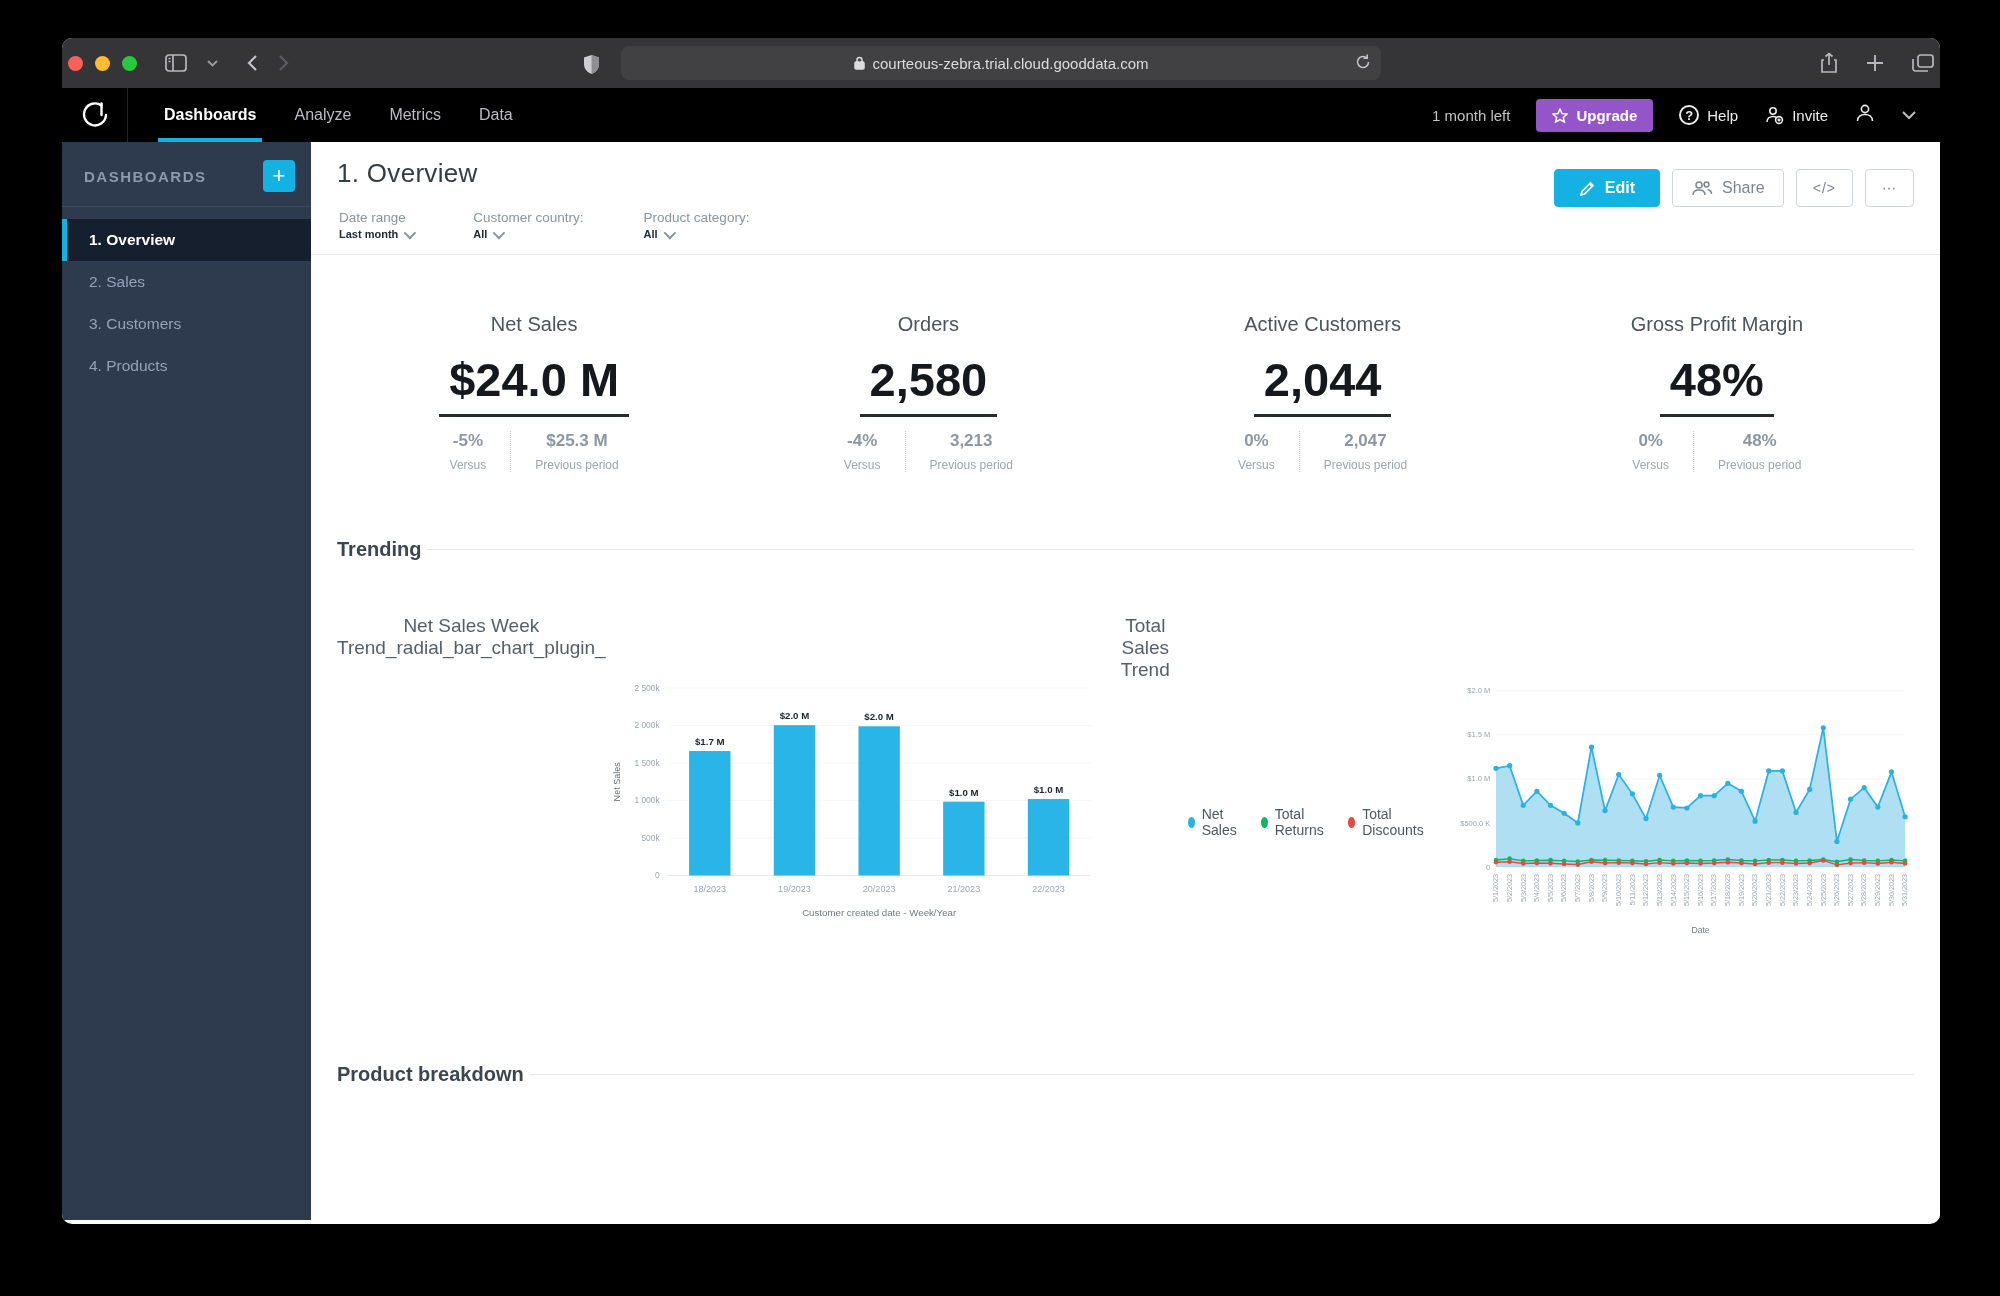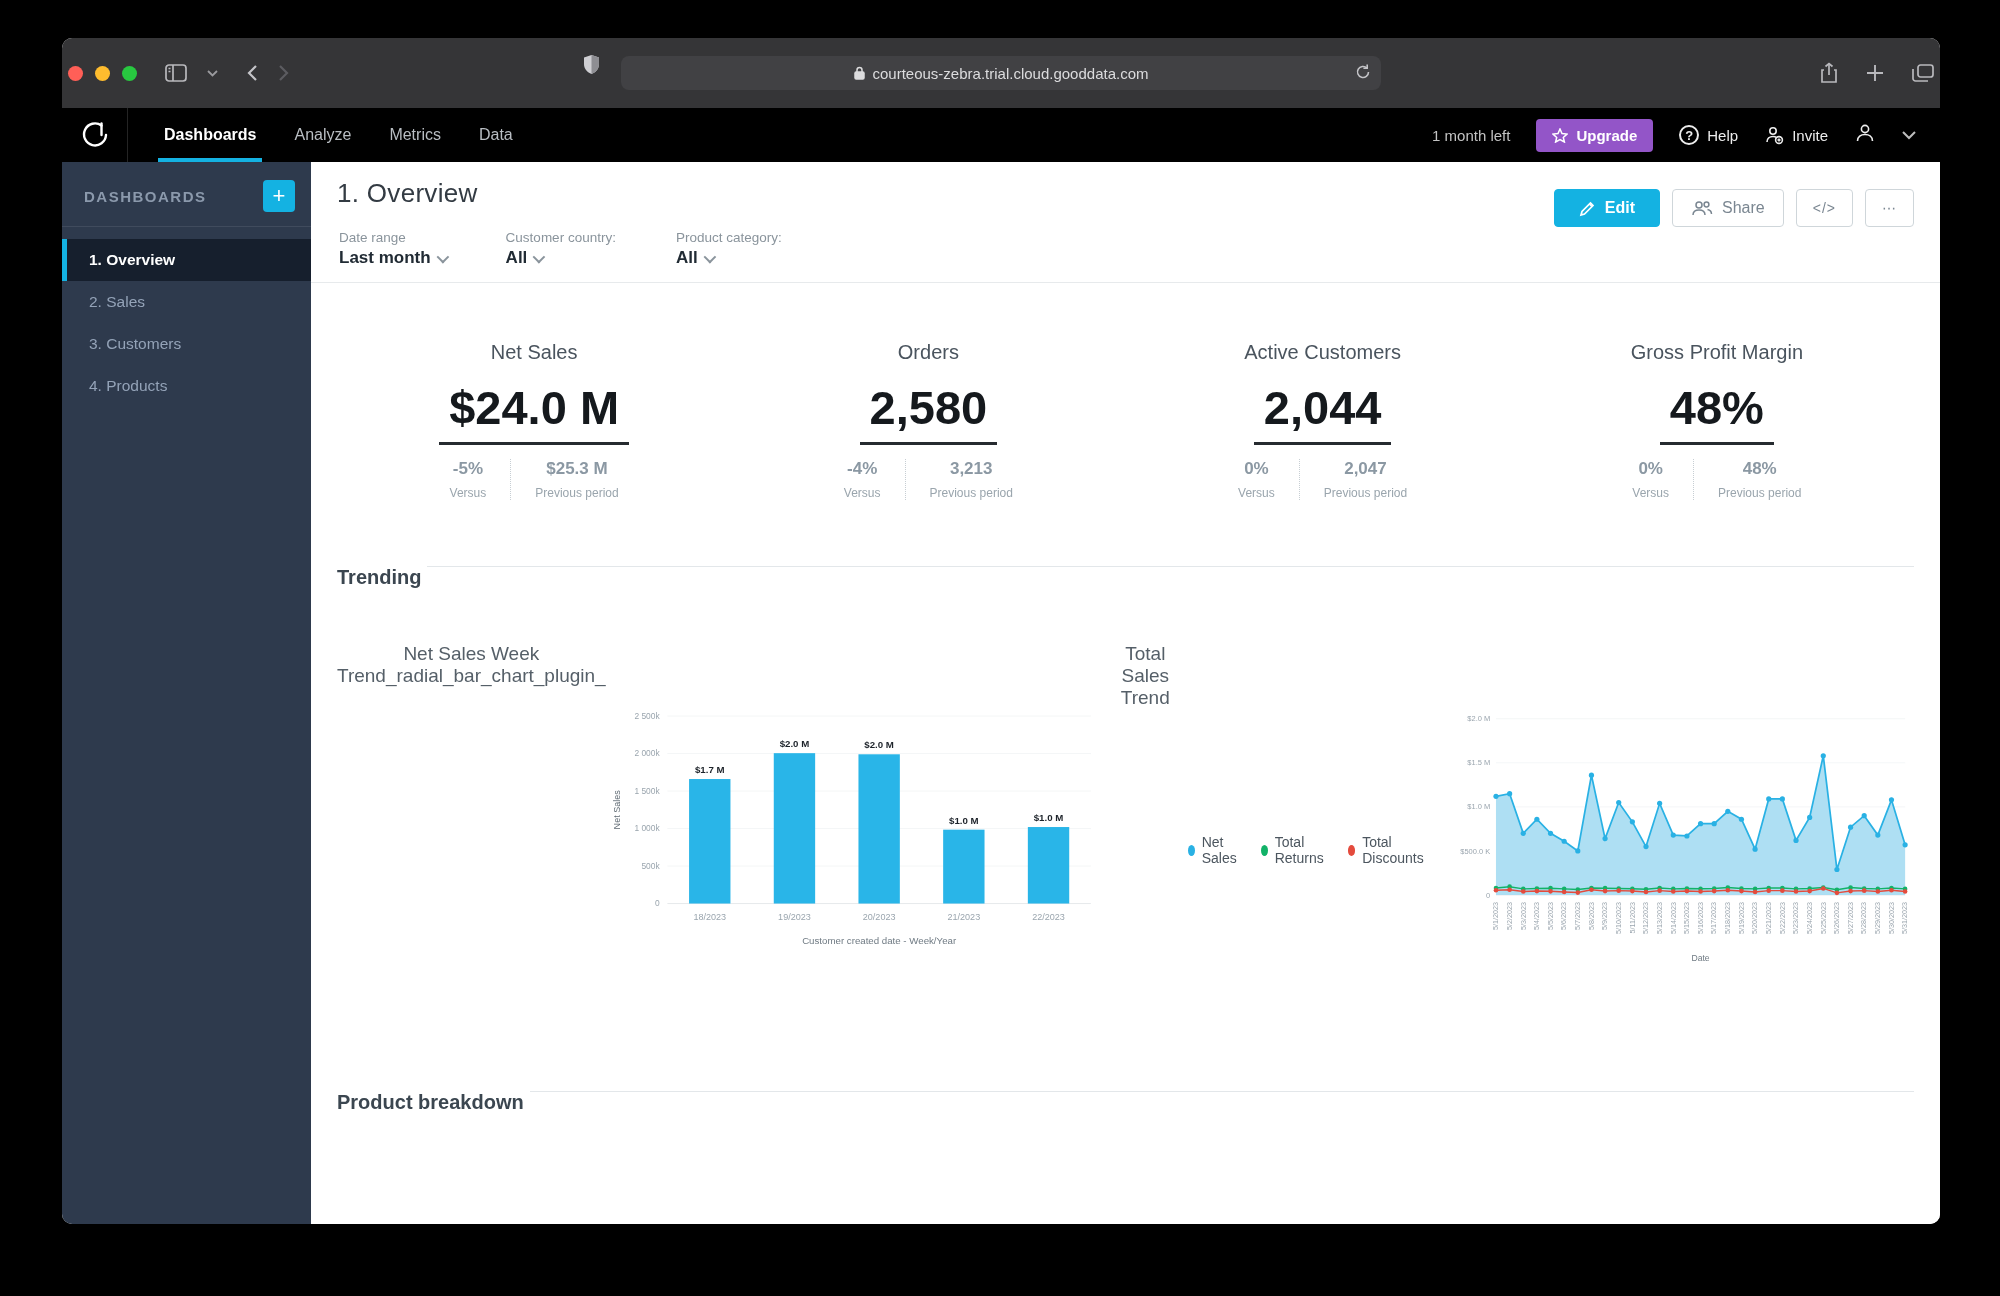--- a/index.html
+++ b/index.html
@@ -2,21 +2,21 @@
 <html><head>
 <meta charset="utf-8">
 <style>
   * { box-sizing: border-box; margin: 0; padding: 0; }
   html,body { width:2000px; height:1296px; background:#000; font-family:"Liberation Sans",sans-serif; overflow:hidden; }
 
   .window { position:absolute; left:62px; top:38px; width:1878px; height:1186px;
             border-radius:10px; overflow:hidden; background:#fff; box-shadow:0 0 40px rgba(0,0,0,.6); }
 
   
-  .titlebar { height:70px; background:#353537; display:flex; align-items:center; padding:0 6px; position:relative; }
+  .titlebar { height:50px; background:#353537; display:flex; align-items:center; padding:0 6px; position:relative; }
   .traffic { display:flex; gap:12px; }
   .light { width:15px; height:15px; border-radius:50%; }
   .tb-icons { display:flex; align-items:center; gap:20px; margin-left:28px; color:#b9b9bd; }
   .tb-btn { display:flex; align-items:center; justify-content:center; }
   .url-field { position:absolute; left:50%; transform:translateX(-50%); width:760px; height:34px;
                background:#414144; border-radius:8px; display:flex; align-items:center; justify-content:center;
                gap:8px; color:#dcdcde; font-size:15px; }
   .url-refresh { position:absolute; right:10px; top:7px; }
   .tb-right { margin-left:auto; display:flex; gap:28px; align-items:center; }
   .shield-wrap { position:absolute; left:calc(50% - 418px); top:16px; }
@@ -57,40 +57,40 @@
   .page-title { font-size:26px; font-weight:500; color:#333b43; letter-spacing:.3px; }
   .hdr-btns { margin-left:auto; display:flex; gap:12px;margin-top:30px; }
   .btn { display:flex; align-items:center; gap:9px; border-radius:4px; font-size:16px; cursor:pointer;
          padding:9px 18px; border:1px solid #cfd6da; background:#fff; color:#7a8691; }
   .btn-primary { background:#14b2e2; border-color:#14b2e2; color:#fff; font-weight:bold; padding:9px 24px; }
   .btn-sq { padding:9px 16px; font-size:14px; letter-spacing:1px; }
 
   .filter-bar { display:flex; gap:60px; padding:6px 28px 14px; border-bottom:1px solid #e7eaec; }
   .filter { display:flex; flex-direction:column; gap:3px; cursor:pointer; }
   .f-label { font-size:13.5px; color:#8a949c; }
-  .f-value { font-size:17px; font-weight:bold; color:#212b34; display:flex; align-items:center; gap:6px; }
+  .f-value { font-size:11px; font-weight:bold; color:#212b34; display:flex; align-items:center; gap:6px; }
   .chev { width:9px; height:9px; border-right:2px solid #8a949c; border-bottom:2px solid #8a949c;
           transform:rotate(45deg) translateY(-2px); display:inline-block; }
 
   .content { flex:1; overflow:hidden; padding:0 26px; }
 
   
   .kpi-row { display:grid; grid-template-columns:repeat(4,1fr); margin-top:58px; }
   .kpi { text-align:center; }
   .kpi-title { font-size:20px; color:#4a545e; }
   .kpi-value { display:inline-block; font-size:47px; font-weight:bold; color:#15191d;
                border-bottom:3px solid #262b30; padding:6px 10px 7px; margin-top:10px; }
   .kpi-sub { display:flex; justify-content:center; margin-top:14px; }
   .kpi-col { padding:0 24px; }
   .kpi-col:first-child { border-right:1px dotted #c7ced3; }
   .kpi-delta { font-size:17px; font-weight:bold; color:#8b98a3; }
   .kpi-cap { font-size:12px; color:#9aa5ad; margin-top:7px; }
 
   
-  .section-head { display:flex; align-items:flex-start; gap:6px; margin-top:66px; }
+  .section-head { display:flex; align-items:center; gap:6px; margin-top:66px; }
   .section-title { font-size:20px; font-weight:bold; color:#3b4650; white-space:nowrap; }
   .section-rule { flex:1; border-top:1px solid #e3e7ea; }
 
   .charts-row { display:flex; margin-top:30px; }
   .chart-block { display:flex; flex-direction:row; }
   .chart-title { text-align:center; font-size:19px; color:#555f68; }
   .legend { display:flex; justify-content:flex-end; gap:20px; margin:26px 20px 2px 0; }
   .legend-item { display:flex; align-items:center; gap:7px; font-size:14px; color:#4c565f; cursor:pointer; }
   .legend-dot { width:11px; height:11px; border-radius:50%; }
 

